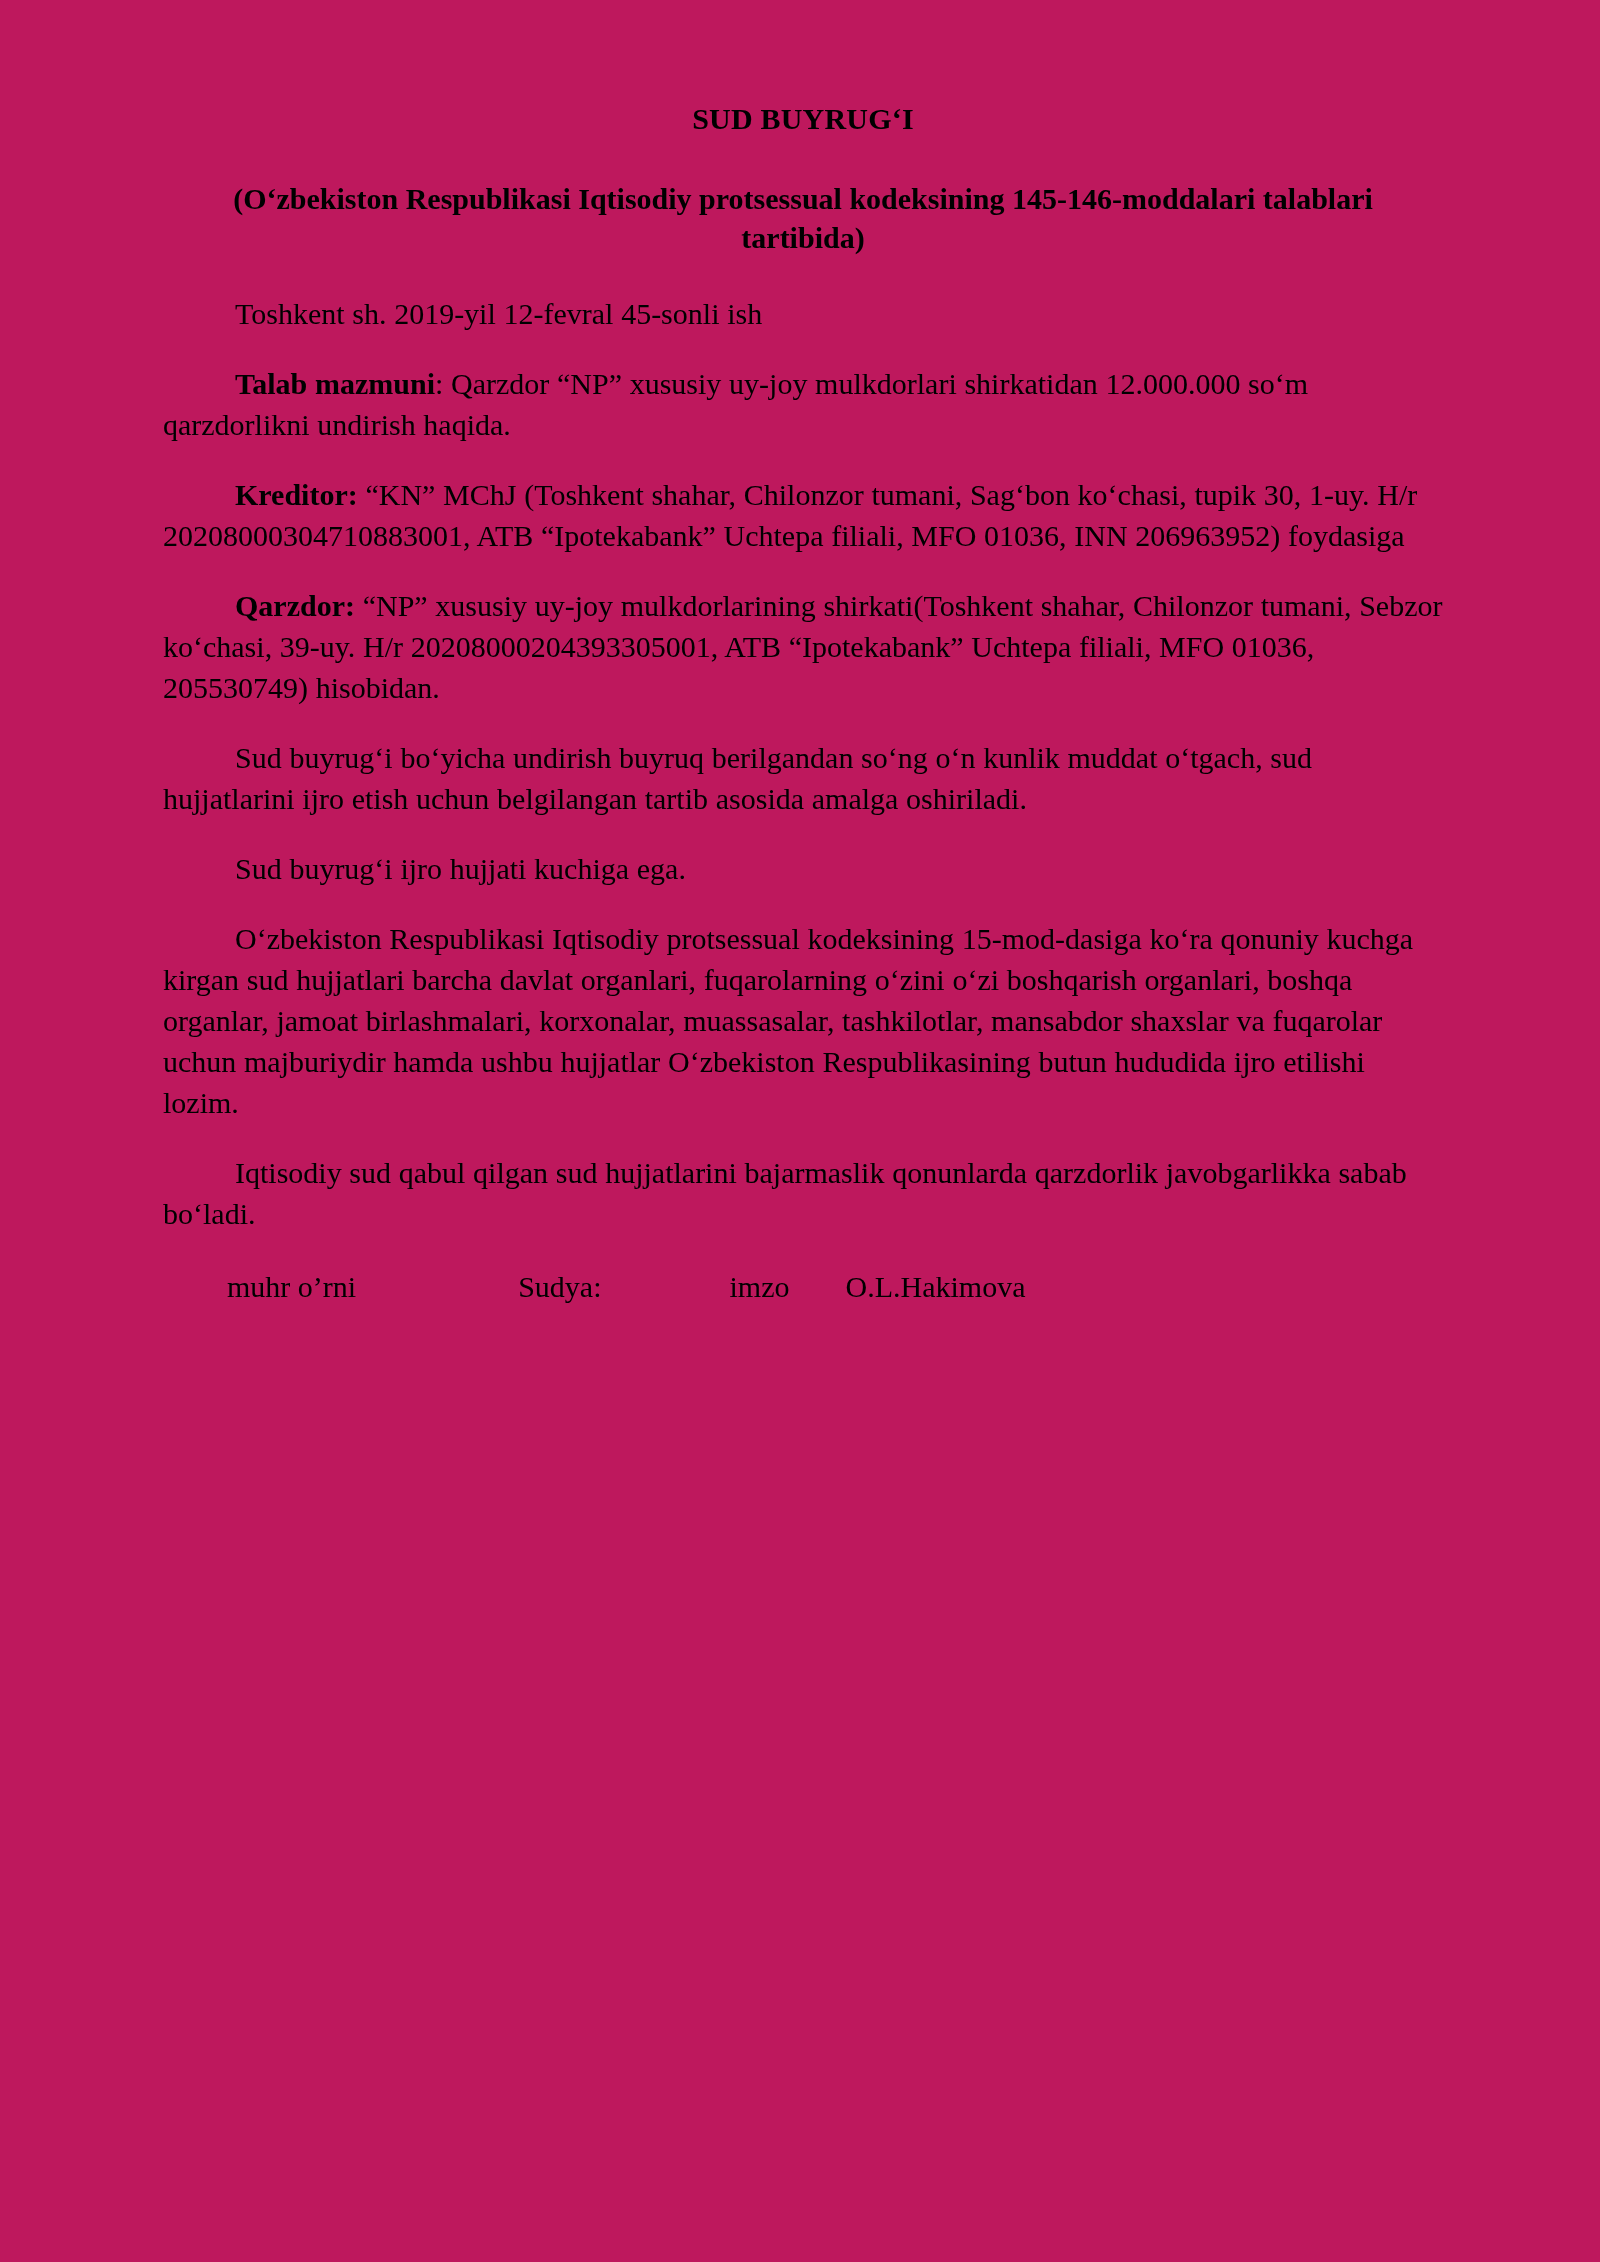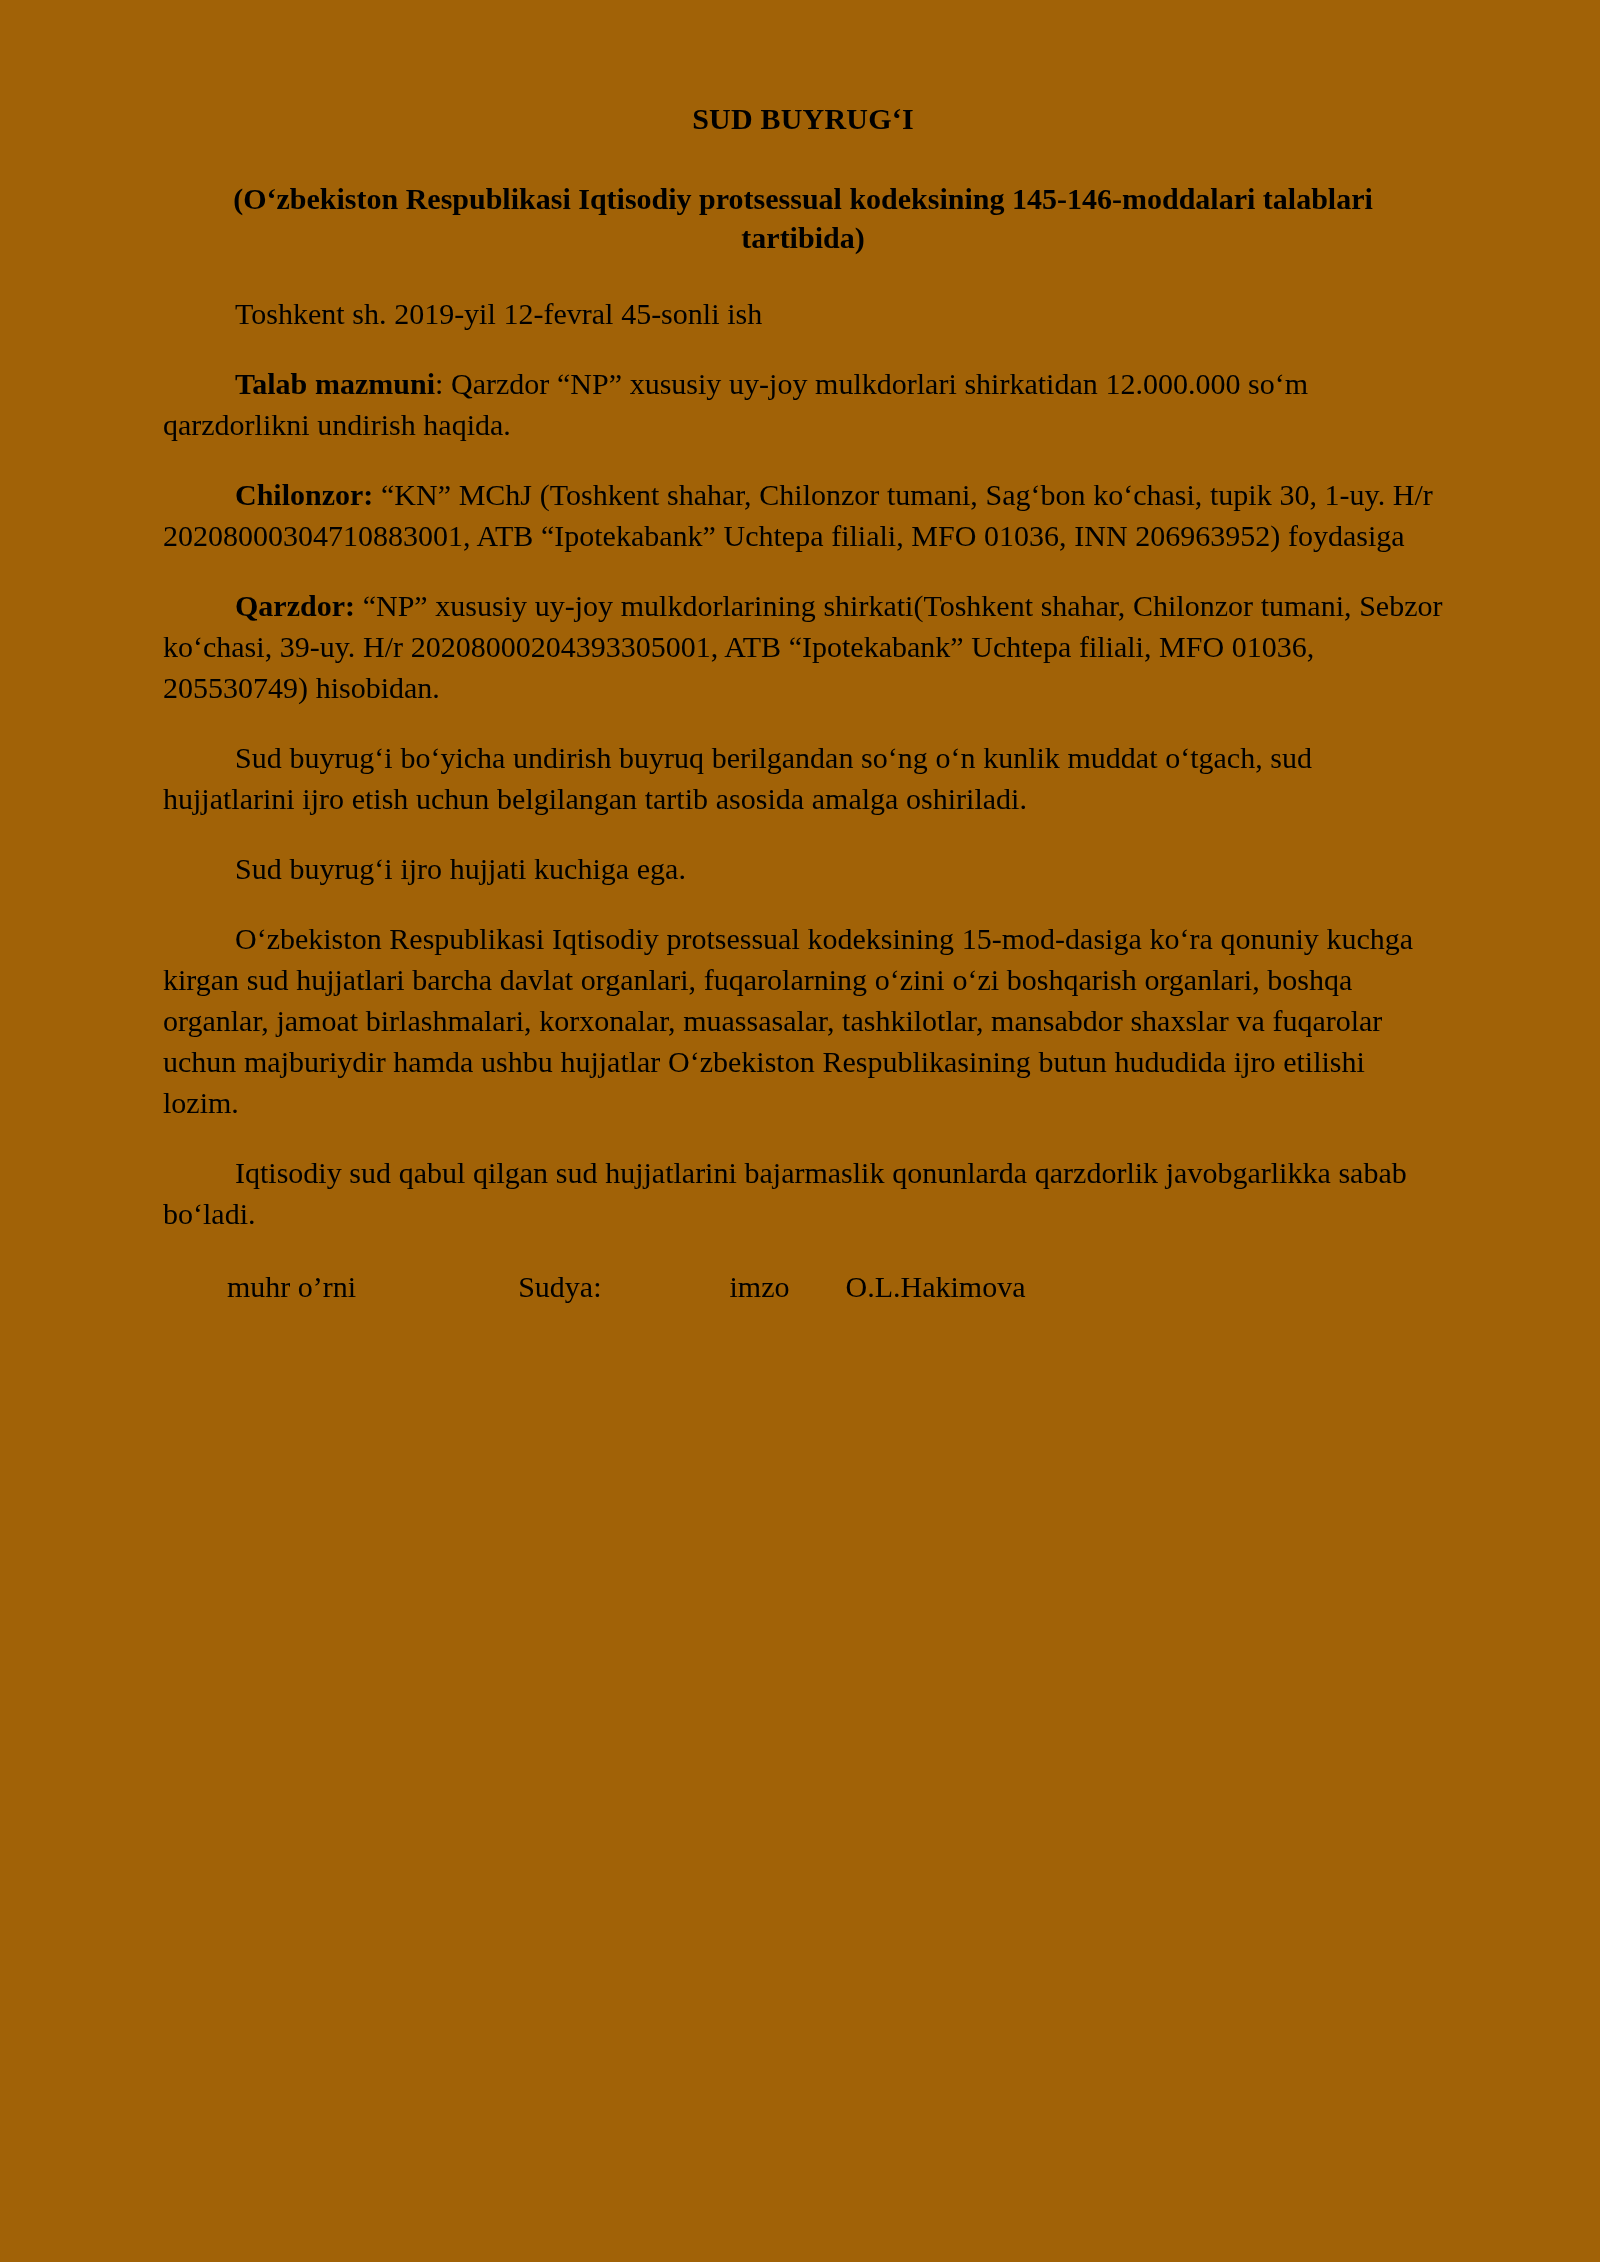--- a/index.html
+++ b/index.html
@@ -12,21 +12,21 @@
     height: 2262px;
     font-family: "Liberation Serif", "DejaVu Serif", serif;
     color: #000000;
     -webkit-font-smoothing: antialiased;
   }
 
   .page {
     position: relative;
     width: 1600px;
     height: 2262px;
-    background: #a16207;
+    background: #be185d;
     box-sizing: border-box;
     padding: 0;
     overflow: hidden;
   }
 
   .content {
     position: absolute;
     left: 155px;
     top: 0;
     width: 1296px;
@@ -89,21 +89,21 @@
   <div class="content">
 
     <h1 class="doc-title">SUD BUYRUG‘I</h1>
 
     <h2 class="doc-subtitle">(O‘zbekiston Respublikasi Iqtisodiy protsessual kodeksining 145-146-moddalari talablari tartibida)</h2>
 
     <p class="body-par">Toshkent sh. 2019-yil 12-fevral 45-sonli ish</p>
 
     <p class="body-par"><span class="lead">Talab mazmuni</span><span>: Qarzdor “NP” xususiy uy-joy mulkdorlari shirkatidan 12.000.000 so‘m qarzdorlikni undirish haqida.</span></p>
 
-    <p class="body-par"><span class="lead">Chilonzor:</span><span> “KN” MChJ (Toshkent shahar, Chilonzor tumani, Sag‘bon ko‘chasi, tupik 30, 1-uy. H/r 20208000304710883001, ATB “Ipotekabank” Uchtepa filiali, MFO 01036, INN 206963952) foydasiga</span></p>
+    <p class="body-par"><span class="lead">Kreditor:</span><span> “KN” MChJ (Toshkent shahar, Chilonzor tumani, Sag‘bon ko‘chasi, tupik 30, 1-uy. H/r 20208000304710883001, ATB “Ipotekabank” Uchtepa filiali, MFO 01036, INN 206963952) foydasiga</span></p>
 
     <p class="body-par"><span class="lead">Qarzdor:</span><span> “NP” xususiy uy-joy mulkdorlarining shirkati(Toshkent shahar, Chilonzor tumani, Sebzor ko‘chasi, 39-uy. H/r 20208000204393305001, ATB “Ipotekabank” Uchtepa filiali, MFO 01036, 205530749) hisobidan.</span></p>
 
 
     <p class="body-par">Sud buyrug‘i bo‘yicha undirish buyruq berilgandan so‘ng o‘n kunlik muddat o‘tgach, sud hujjatlarini ijro etish uchun belgilangan tartib asosida amalga oshiriladi.</p>
 
     <p class="body-par">Sud buyrug‘i ijro hujjati kuchiga ega.</p>
 
     <p class="body-par">O‘zbekiston Respublikasi Iqtisodiy protsessual kodeksining 15-mod-dasiga ko‘ra qonuniy kuchga kirgan sud hujjatlari barcha davlat organlari, fuqarolarning o‘zini o‘zi boshqarish organlari, boshqa organlar, jamoat birlashmalari, korxonalar, muassasalar, tashkilotlar, mansabdor shaxslar va fuqarolar uchun majburiydir hamda ushbu hujjatlar O‘zbekiston Respublikasining butun hududida ijro etilishi lozim.</p>
 

